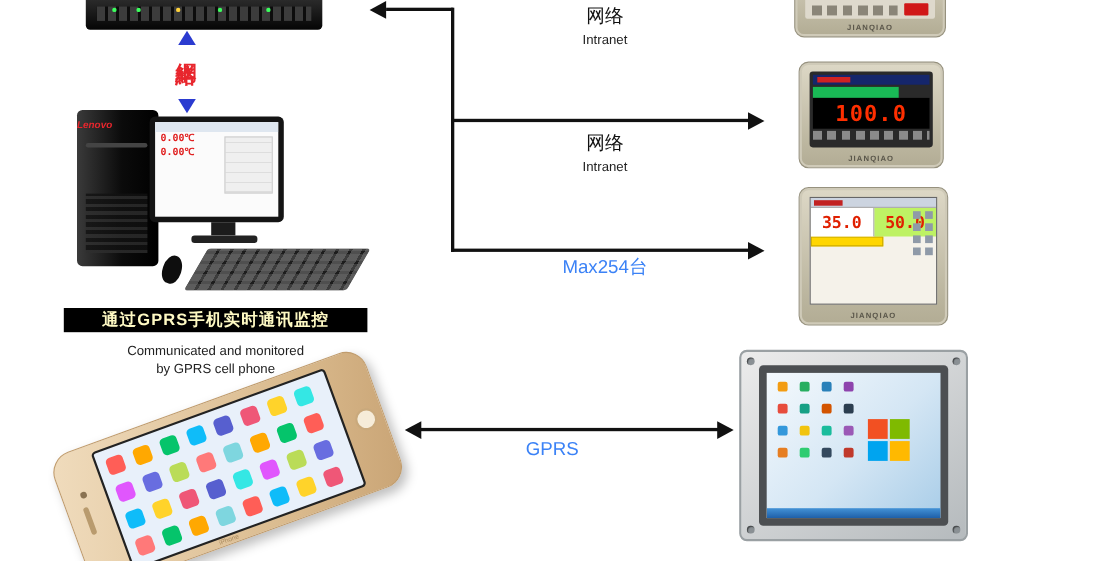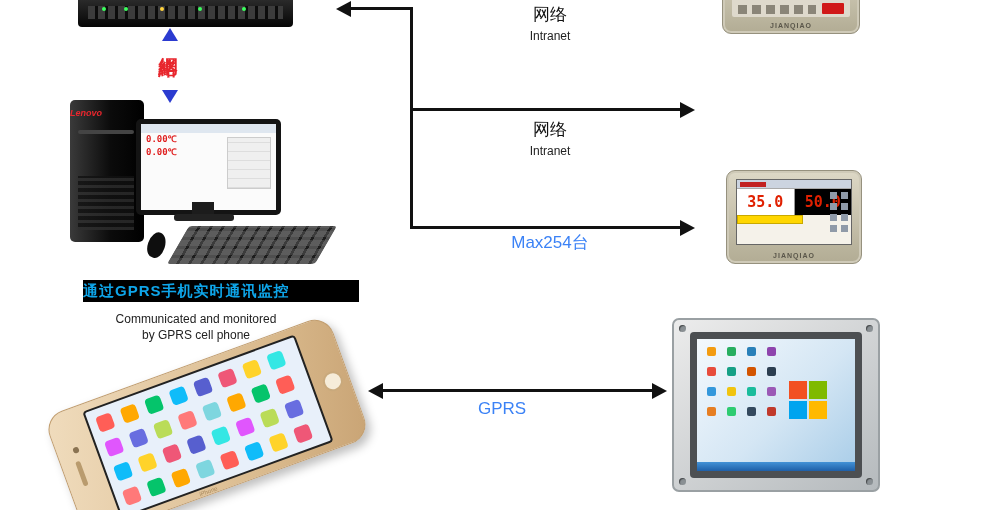--- a/index.html
+++ b/index.html
@@ -43,22 +43,22 @@
   .monitor .scr .grid { position:absolute; right:5px; top:13px; width:44px; height:52px; background:#efefef;
                         border:1px solid #ccc; background-image:repeating-linear-gradient(0deg,#ddd 0 1px,transparent 1px 9px); }
   .stand-neck { position:absolute; background:#1c1c1c; }
   .stand-base { position:absolute; background:#222; border-radius:3px; }
   .keyboard { position:absolute; background:#1d1d1d; transform:skewX(-30deg); border-radius:3px;
               background-image:repeating-linear-gradient(90deg,rgba(120,120,120,.55) 0 9px,transparent 9px 12px),
                                repeating-linear-gradient(0deg,rgba(90,90,90,.5) 0 6px,transparent 6px 9px); }
   .mouse { position:absolute; background:#0e0e0e; border-radius:50% 50% 45% 45%; transform:rotate(18deg); }
 
   
-  .banner { position:absolute; background:#000; color:#0ea5e9; font-size:15px; font-weight:bold;
-            line-height:22px; letter-spacing:1px;margin-left:25px; }
+  .banner { position:absolute; background:#000; color:#fef9c3; font-size:15px; font-weight:bold;
+            text-align:center; line-height:22px; letter-spacing:1px; }
   .caption { position:absolute; font-size:12px; color:#222; text-align:center; }
 
   
   .phone { position:absolute; background:linear-gradient(110deg,#f0dcbd,#d9b98c 70%,#c9a475);
            border:1px solid #c09c6d; border-radius:20px; transform:rotate(-20deg); box-shadow:3px 6px 10px rgba(0,0,0,.25); }
   .phone .scr { position:absolute; left:38px; top:7px; width:226px; height:114px; background:#e8f0fa;
                 border:2px solid #222; border-radius:4px; overflow:hidden; }
   .phone .apps { position:absolute; left:8px; top:8px; width:16px; height:16px; border-radius:4px; background:#ff5e57;
     box-shadow:26px 0 0 #ffa801,52px 0 0 #05c46b,78px 0 0 #0fbcf9,104px 0 0 #575fcf,130px 0 0 #ef5777,156px 0 0 #ffd32a,182px 0 0 #34e7e4,
                0 26px 0 #e056fd,26px 26px 0 #686de0,52px 26px 0 #badc58,78px 26px 0 #ff7979,104px 26px 0 #7ed6df,130px 26px 0 #ffa801,156px 26px 0 #05c46b,182px 26px 0 #ff5e57,
@@ -84,21 +84,21 @@
             font-family:"DejaVu Sans Mono", monospace; letter-spacing:1px; background:#000; }
   .c2-btns { margin-top:2px; height:8px; background:repeating-linear-gradient(90deg,#8a8a8a 0 8px,#2a2a2a 8px 13px); }
 
   .c3-scr { position:absolute; left:9px; right:9px; top:8px; bottom:18px; background:#f5f2ea;
             border:1px solid #666; overflow:hidden; }
   .c3-head { height:9px; background:#ccd4e0; border-bottom:1px solid #aaa; position:relative; }
   .c3-head i { position:absolute; left:3px; top:2px; width:26px; height:5px; background:#c22222; }
   .c3-row { display:flex; height:26px; }
   .c3-cell { flex:1; text-align:center; line-height:26px; color:#e02000; font-weight:bold; font-size:15px;
              font-family:"DejaVu Sans Mono", monospace; background:#fff; border-right:1px solid #999; }
-  .c3-cell.alt { background:#000000; border-right:none; }
+  .c3-cell.alt { background:#bef264; border-right:none; }
   .c3-strip { height:9px; width:58%; background:#ffd600; border:1px solid #c9a900; }
   .c3-mini { position:absolute; right:3px; top:12px; width:7px; height:7px; background:#8f9aa8;
              box-shadow:-11px 0 0 #8f9aa8, 0 11px 0 #8f9aa8, -11px 11px 0 #8f9aa8, 0 22px 0 #8f9aa8, -11px 22px 0 #8f9aa8,
                         0 33px 0 #8f9aa8, -11px 33px 0 #8f9aa8; }
   .c1-scr { position:absolute; left:9px; right:9px; top:8px; bottom:16px; background:#ded9cc; border-radius:2px; overflow:hidden; }
   .c1-btns { position:absolute; left:6px; right:34px; bottom:3px; height:9px;
              background:repeating-linear-gradient(90deg,#8a8578 0 9px,transparent 9px 14px); }
   .c1-badge { position:absolute; right:6px; bottom:3px; width:22px; height:11px; background:#d01818; border-radius:1px; }
 
   
@@ -130,21 +130,21 @@
 
   <span class="ah-up" style="left:162px; top:28px;"></span>
   <div class="vert-label" style="left:155px; top:42px; height:46px;">網絡</div>
   <span class="ah-down" style="left:162px; top:90px;"></span>
 
   <div class="tower" style="left:70px; top:100px; width:74px; height:142px;">
     <span class="brand">Lenovo</span>
     <span class="slot"></span>
     <span class="vents"></span>
   </div>
-  <div class="monitor" style="left:136px; top:106px; width:145px; height:96px;margin-top:13px;">
+  <div class="monitor" style="left:136px; top:106px; width:122px; height:96px;">
     <div class="scr">
       <div class="bar"></div>
       <div class="rline">0.00℃</div>
       <div class="rline">0.00℃</div>
       <div class="grid"></div>
     </div>
   </div>
   <div class="stand-neck" style="left:192px; top:202px; width:22px; height:12px;"></div>
   <div class="stand-base" style="left:174px; top:214px; width:60px; height:7px;"></div>
   <div class="keyboard" style="left:178px; top:226px; width:148px; height:38px;"></div>
@@ -190,22 +190,33 @@
   <div class="big-label" style="left:452px; top:399px; width:100px;">GPRS</div>
 
   <div class="ctrl" style="left:722px; top:-44px; width:138px; height:78px;">
     <div class="c1-scr">
       <span class="c1-btns"></span>
       <span class="c1-badge"></span>
     </div>
     <span class="brand">JIANQIAO</span>
   </div>
 
-
-  <div class="ctrl" style="left:726px; top:170px; width:136px; height:94px;">
+  <div class="ctrl" style="left:726px; top:56px; width:132px; height:97px;">
+    <div class="bez">
+      <div class="c2-top">
+          <i></i>
+        </div>
+      <div class="c2-green"></div>
+      <div class="c2-val">100.0</div>
+      <div class="c2-btns"></div>
+    </div>
+    <span class="brand">JIANQIAO</span>
+  </div>
+
+  <div class="ctrl" style="left:726px; top:170px; width:136px; height:126px;">
     <div class="c3-scr">
       <div class="c3-head">
           <i></i>
         </div>
       <div class="c3-row">
         <div class="c3-cell">35.0</div>
         <div class="c3-cell alt">50.0</div>
       </div>
       <div class="c3-strip"></div>
       <span class="c3-mini"></span>

